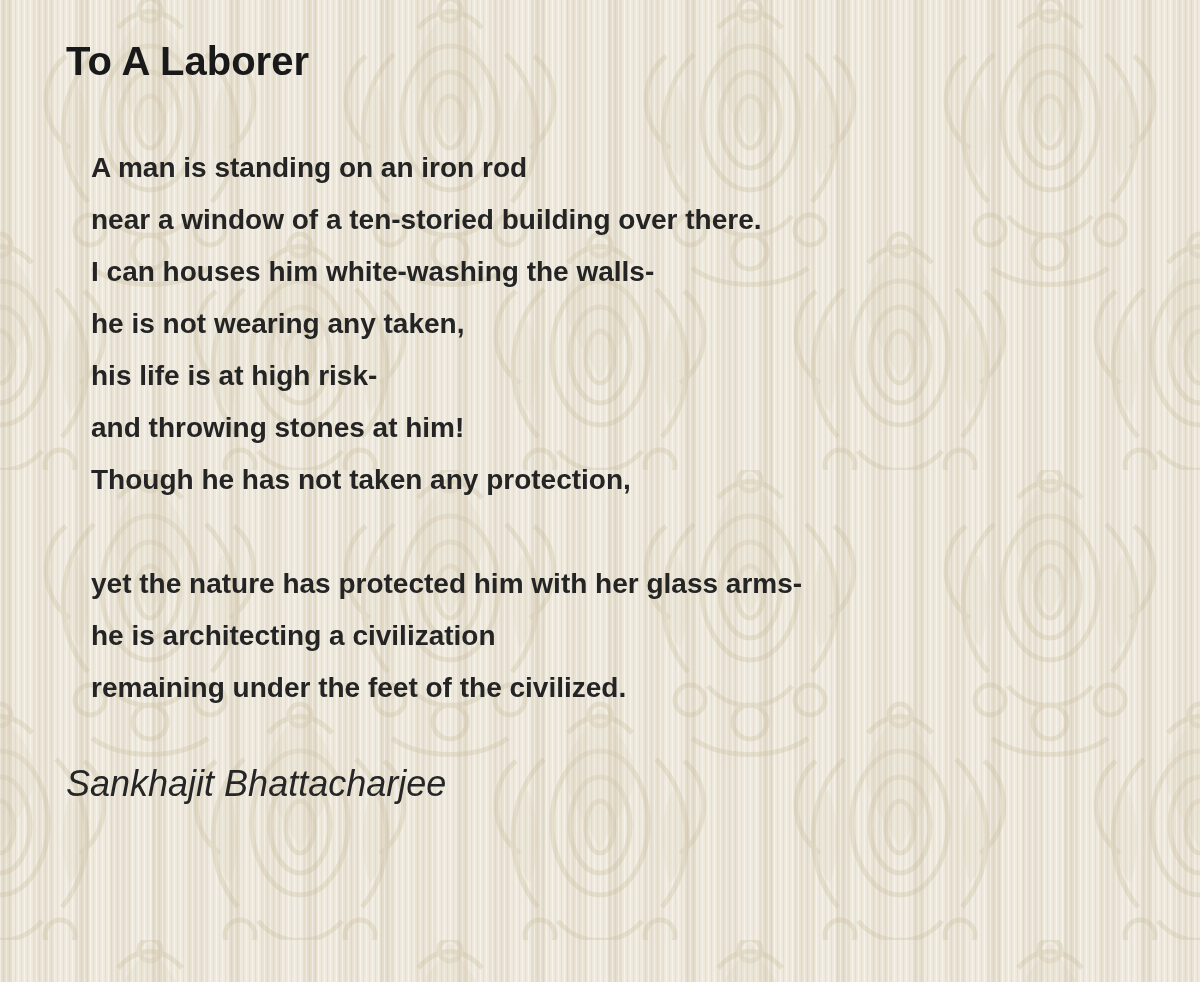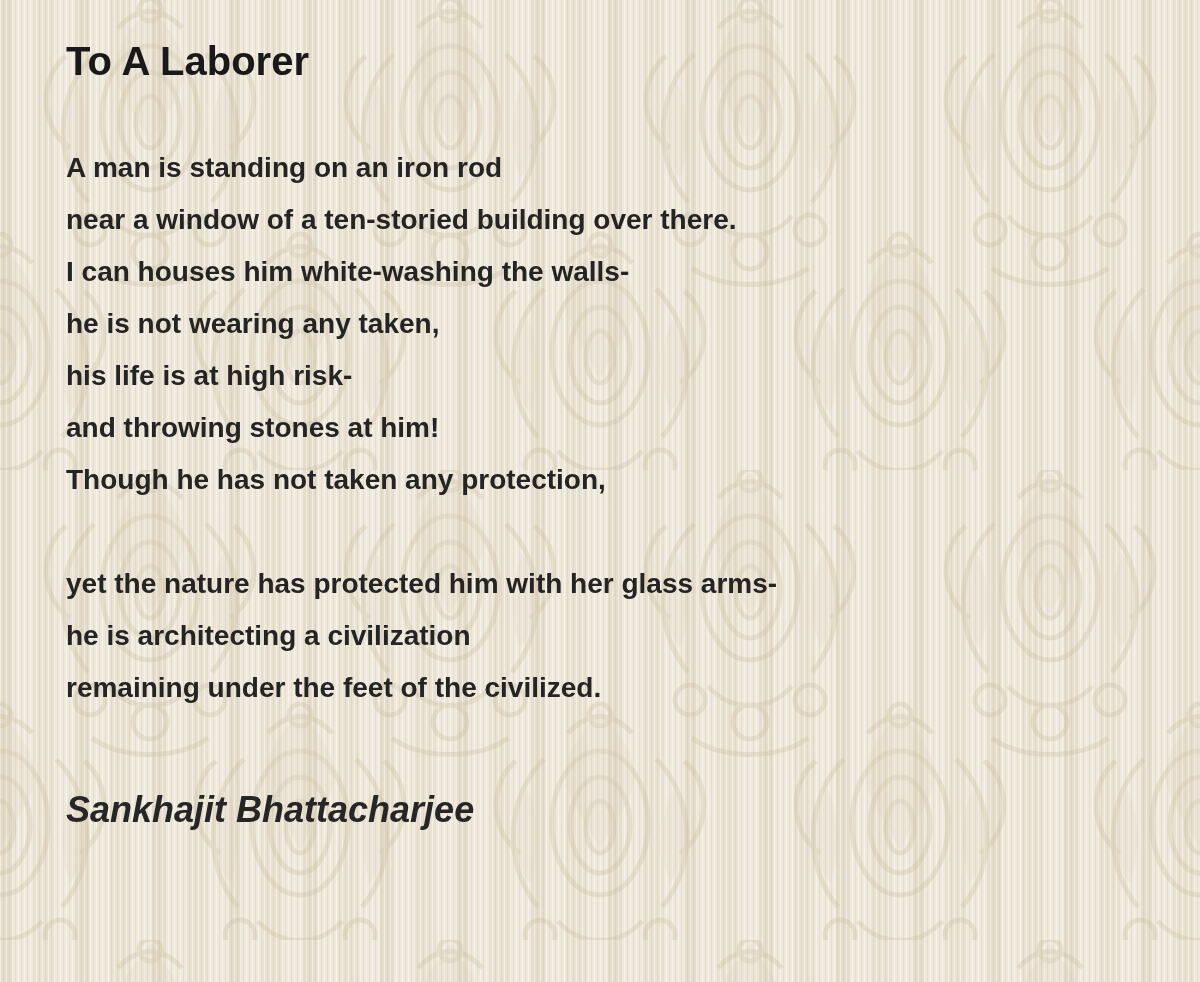--- a/index.html
+++ b/index.html
@@ -47,38 +47,38 @@
 
   .poem-title {
     margin-top: 38px;
     font-size: 40px;
     line-height: 46px;
     font-weight: bold;
     color: #191919;
     letter-spacing: 0px;
   }
 
-  .poem-body { margin-top: 58px; }
+  .poem-body { margin-top: 58px; margin-left: 25px; }
 
   .poem-line {
     font-size: 28px;
     line-height: 52px;
     font-weight: bold;
     color: #242424;
     white-space: nowrap;
   }
 
   .stanza-2 { margin-top: 52px; }
 
   .poem-author {
-    margin-top: 74px;
+    margin-top: 48px;
     font-size: 36px;
     line-height: 44px;
     font-style: italic;
-    font-weight: bold;
+    font-weight: normal;
     color: #262626;
   }
 </style>
 </head>
 <body>
 
 <div class="page">
 
   <svg class="damask-layer" width="1200" height="982" viewBox="0 0 1200 982" aria-hidden="true">
     <defs>

